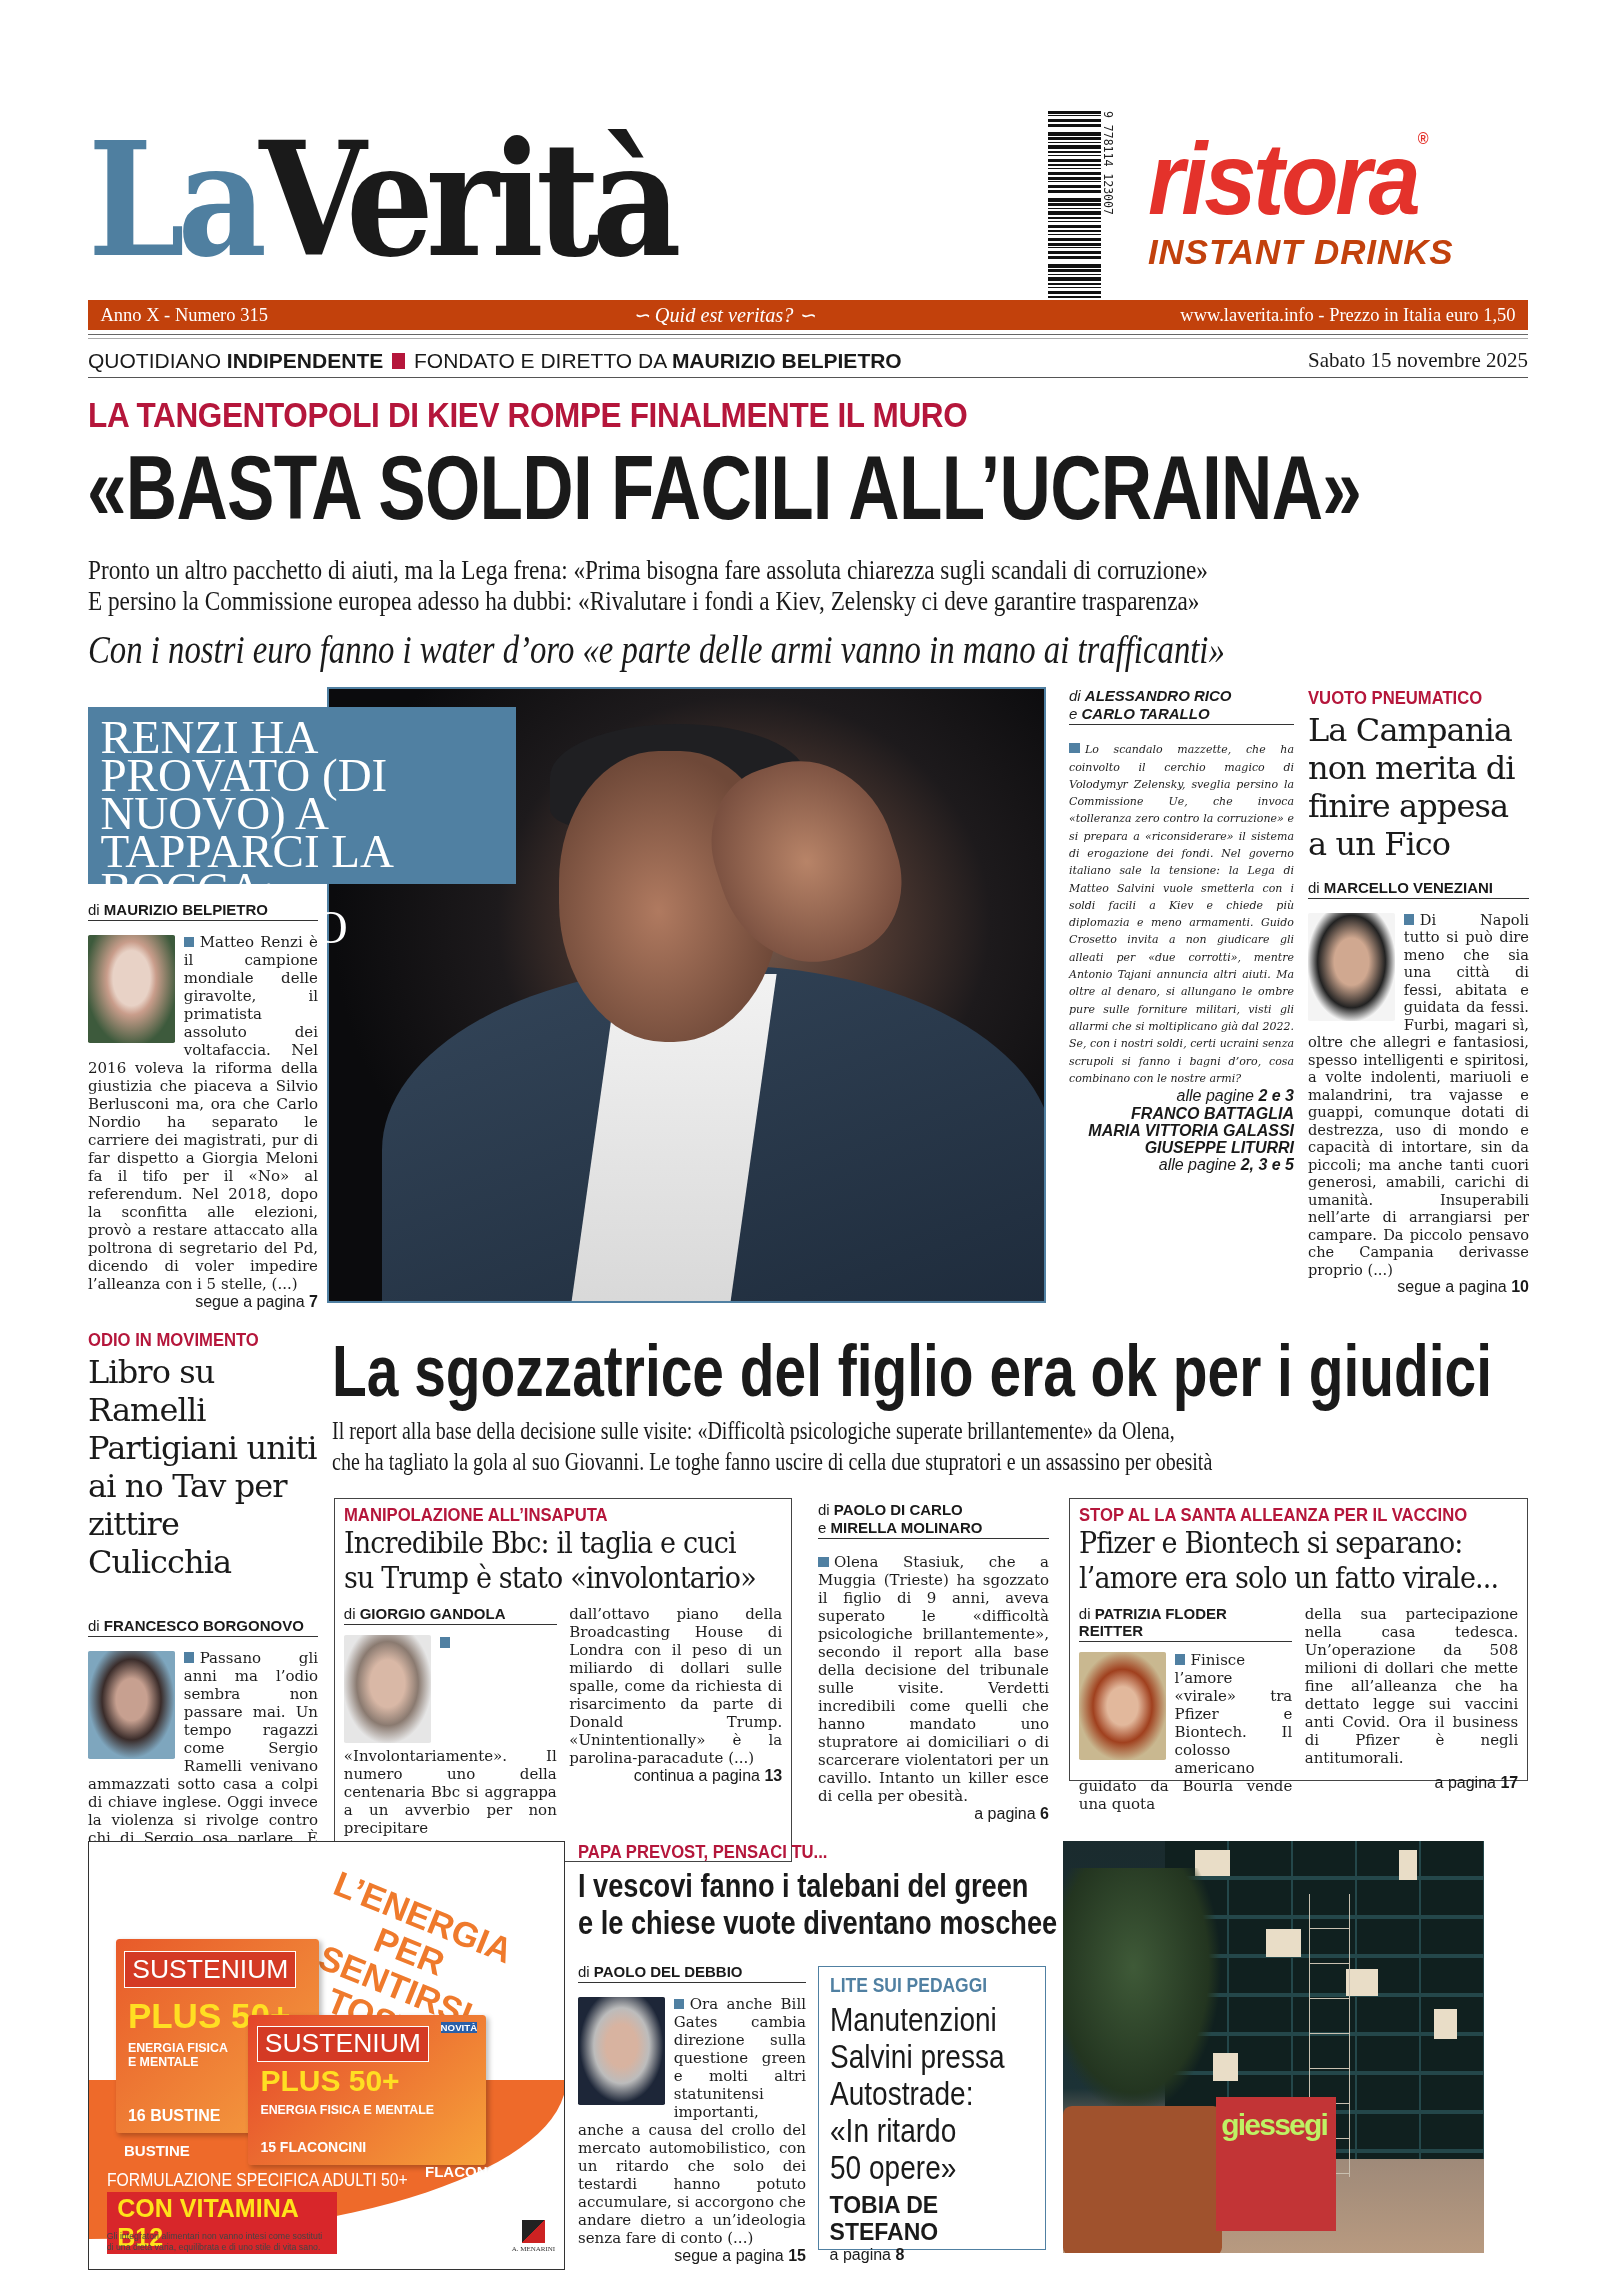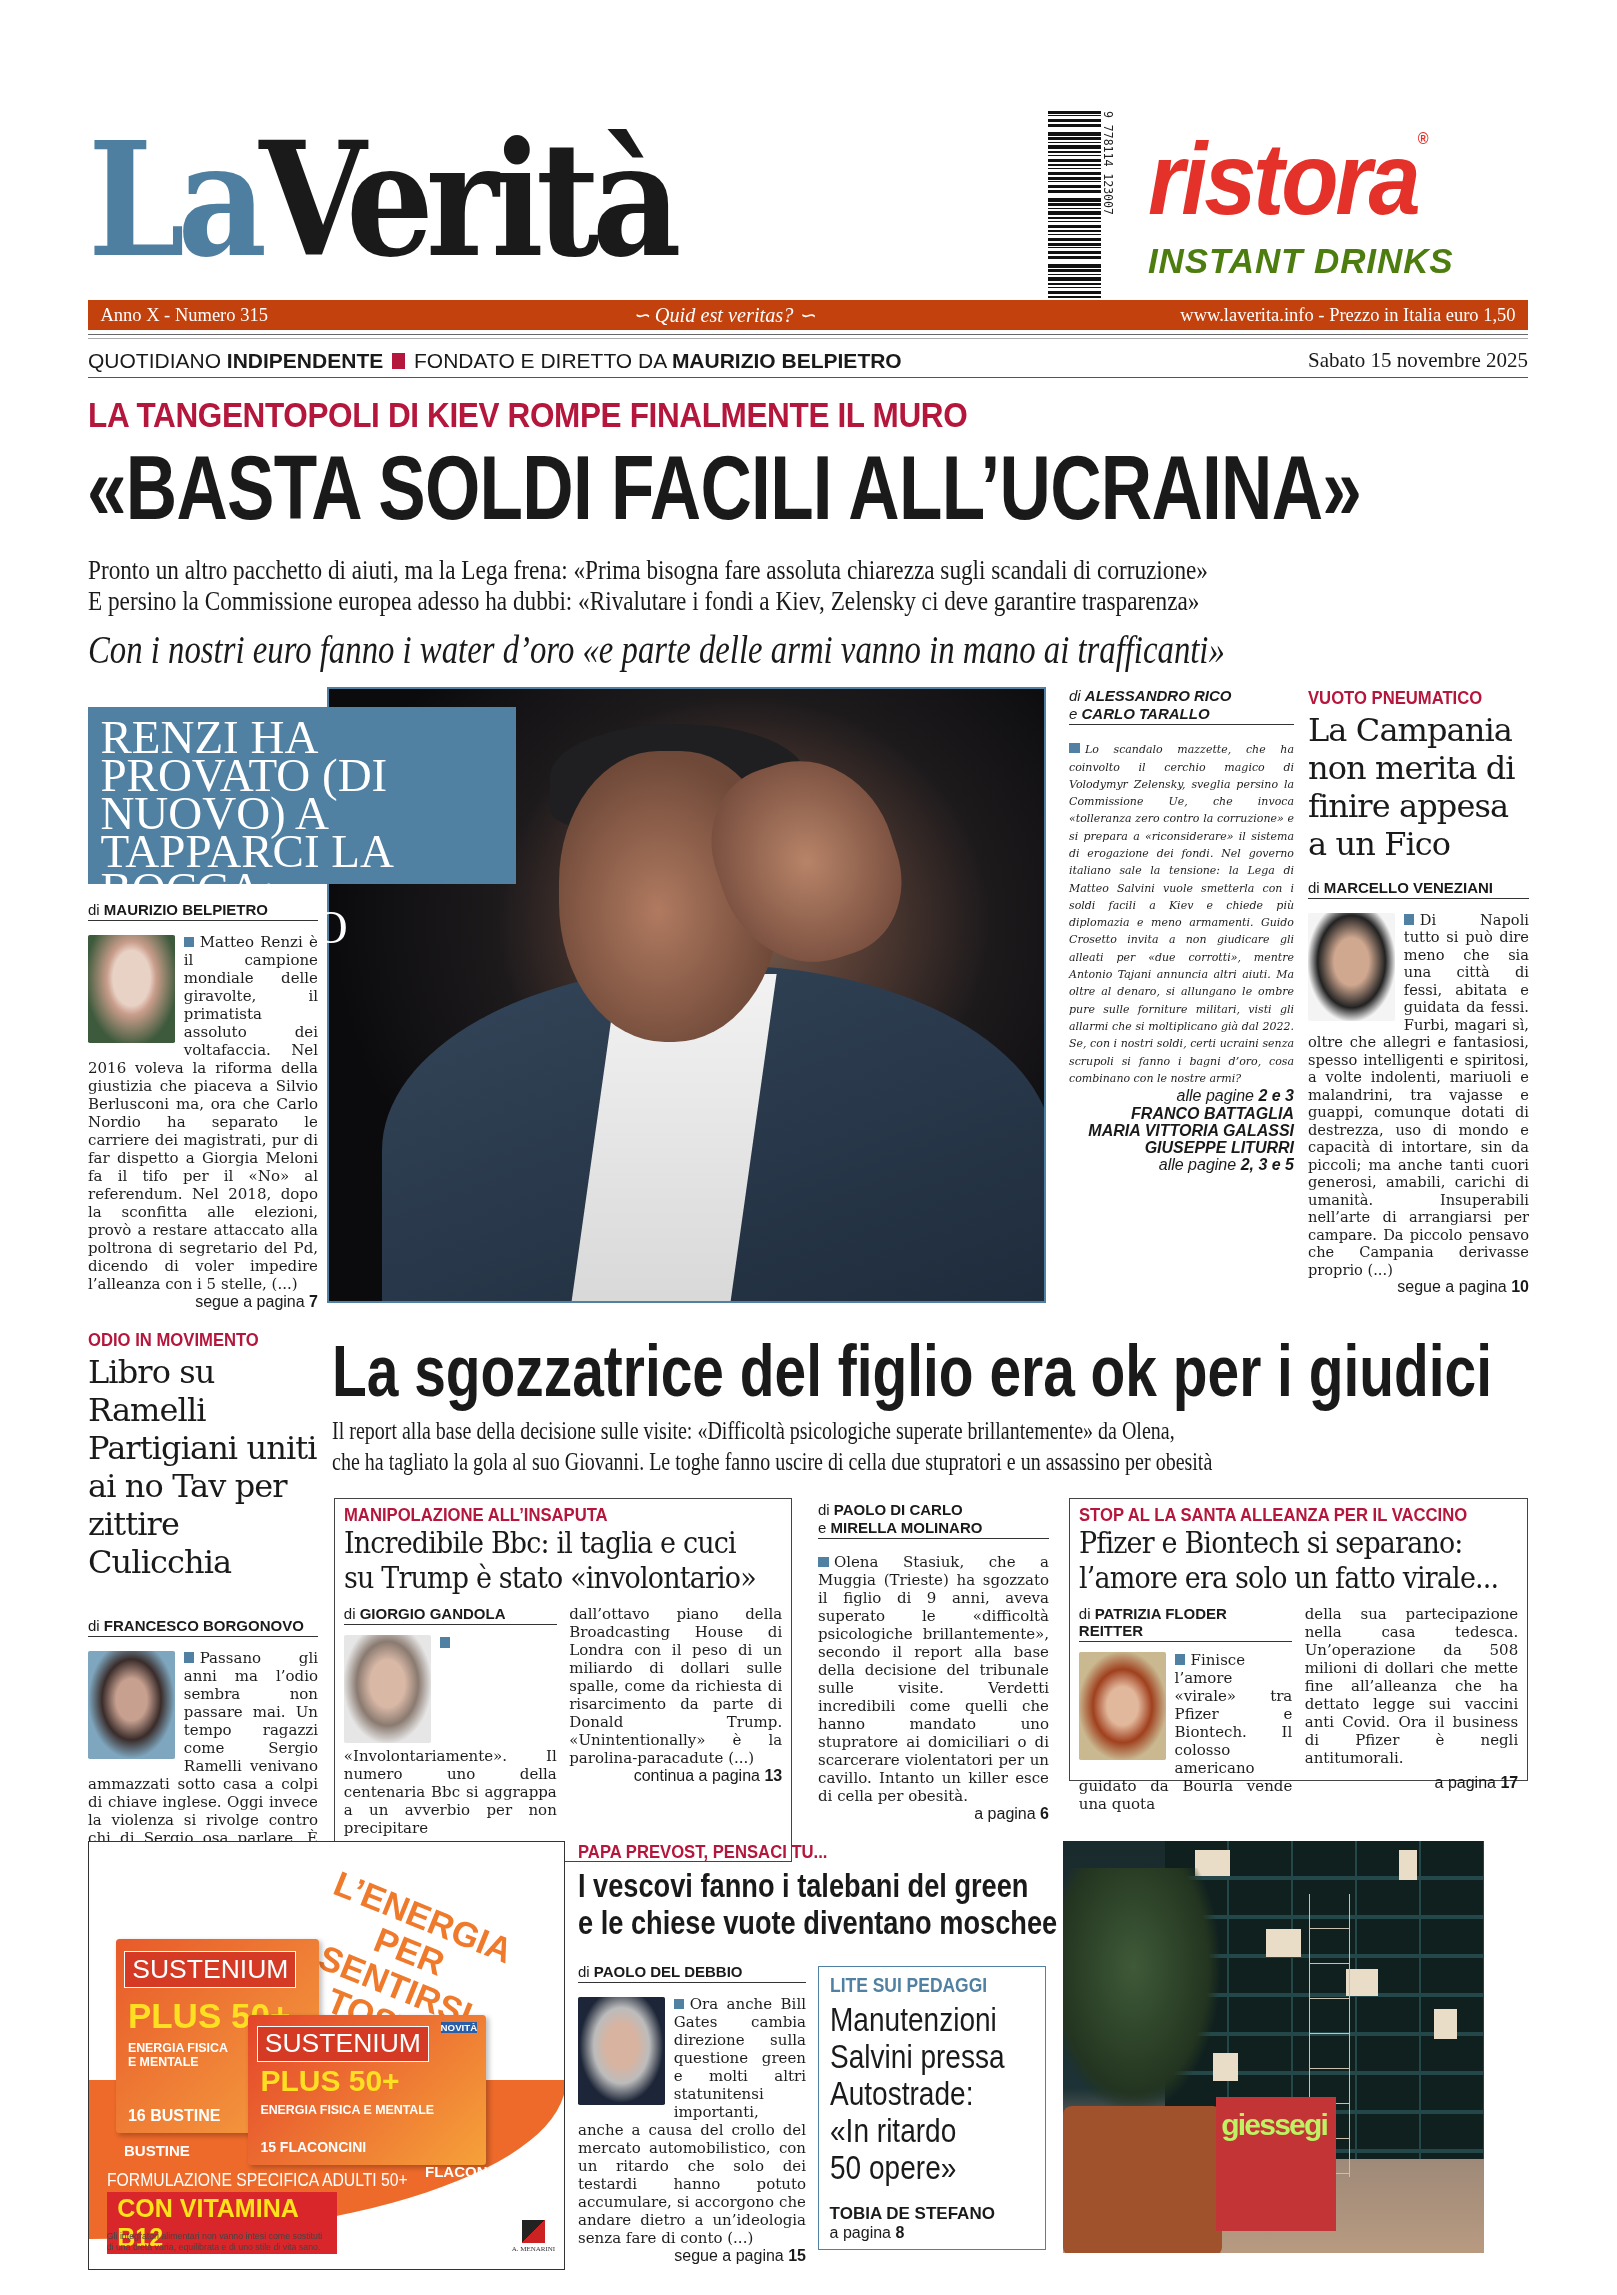--- a/index.html
+++ b/index.html
@@ -12,21 +12,21 @@
   .logo .la { color: #4f7fa0; }
   .logo .verita { color: #1a1a1a; }
 
   .barcode { left: 1048px; top: 111px; width: 67px; height: 196px; display: flex; flex-direction: column; gap: 0; }
   .barcode .bars { flex: 1; background: repeating-linear-gradient(180deg, #111 0 2.6px, #fff 2.6px 4.4px, #111 4.4px 5.3px, #fff 5.3px 8px, #111 8px 11.5px, #fff 11.5px 13.2px); width: 53px; }
   .barcode .digits { position: absolute; right: 0; top: 0; writing-mode: vertical-rl; font-family: "DejaVu Sans Mono", monospace; font-size: 11.5px; color: #222; }
 
   .ad-ristora { left: 1148px; top: 131px; width: 397px; text-align: left; }
   .ad-ristora .brand { font-family: "Liberation Sans", sans-serif; font-weight: bold; font-style: italic; font-size: 102px; color: #e4322b; line-height: 0.95; letter-spacing: -3.5px; transform: scaleX(0.92); transform-origin: left; }
   .ad-ristora .reg { font-size: 16px; vertical-align: top; }
-  .ad-ristora .tag { font-family: "Liberation Sans", sans-serif; font-weight: bold; font-style: italic; font-size: 35px; color: #4d7c0f; letter-spacing: 0.9px; margin-top: 13px; }
+  .ad-ristora .tag { font-family: "Liberation Sans", sans-serif; font-weight: bold; font-style: italic; font-size: 35px; color: #c2410c; letter-spacing: 0.9px; margin-top: 4px; }
 
   .blue-band { left: 88px; top: 300px; width: 1440px; height: 30px; background: #c2410c; color: #fff; font-family: "Liberation Serif", serif; font-size: 18.5px; display: flex; align-items: center; justify-content: space-between; padding: 0 12.4px; }
   .blue-band .motto { font-style: italic; font-size: 20.3px; }
   .band-lines { left: 88px; top: 334px; width: 1440px; height: 5.3px; border-top: 1.8px solid #666; border-bottom: 0.9px solid #aaa; }
   .subline { left: 88px; top: 344px; width: 1440px; height: 34px; display: flex; justify-content: space-between; align-items: center; border-bottom: 0.9px solid #555; font-family: "Liberation Sans", sans-serif; font-size: 21px; }
   .subline b { font-weight: bold; }
   .subline .sq { display: inline-block; width: 13.2px; height: 16px; background: #b5163b; margin: 0 8.8px -1.8px 8.8px; }
   .subline .date { font-family: "Liberation Serif", serif; font-size: 21px; }
 
   
@@ -91,21 +91,21 @@
   .ad-sust .disc { position: absolute; left: 17.7px; top: 389px; font-family: "Liberation Sans", sans-serif; font-size: 8.8px; color: #444; line-height: 10.6px; }
   .ad-sust .men { position: absolute; right: 8.8px; top: 378px; text-align: center; font-family: "Liberation Serif", serif; font-size: 7px; color: #333; }
   .ad-sust .men .m { width: 23px; height: 23px; margin: 0 auto 1.8px; background: linear-gradient(135deg, #222 50%, #c22 50%); }
 
   .col-vesc { left: 578px; top: 1841px; width: 477px; }
   .vesc-head { font-family: "Liberation Sans", sans-serif; font-weight: bold; font-size: 34px; line-height: 37px; transform: scaleX(0.8); transform-origin: left; white-space: nowrap; }
   .col-debbio { left: 578px; top: 1963px; width: 228px; }
   .ped-box { left: 818px; top: 1966px; width: 228px; height: 284px; border: 1.8px solid #5080a2; padding: 7px 10.6px; }
   .ped-kick { font-family: "Liberation Sans", sans-serif; font-weight: bold; color: #5080a2; font-size: 19.4px; transform: scaleX(0.9); transform-origin: left; white-space: nowrap; }
   .ped-head { font-family: "Liberation Sans", sans-serif; font-size: 33px; line-height: 37px; transform: scaleX(0.85); transform-origin: left; white-space: nowrap; margin-top: 3.5px; }
-  .ped-author { font-family: "Liberation Sans", sans-serif; font-weight: bold; font-size: 17px; margin-top: 18px; }
+  .ped-author { font-family: "Liberation Sans", sans-serif; font-weight: bold; font-size: 23px; margin-top: 6px; }
   .ped-ref { font-family: "Liberation Sans", sans-serif; font-size: 16px; }
 
   .ad-gies { left: 1063px; top: 1841px; width: 421px; height: 412px; background: linear-gradient(180deg, #1a2b2e 0%, #1c3236 60%, #9c8878 75%, #b89a80 100%); overflow: hidden; }
   .ad-gies .shelves { position: absolute; left: 102px; top: 0; width: 320px; height: 318px; background:
       repeating-linear-gradient(90deg, transparent 0 62px, #24474a 62px 64px),
       repeating-linear-gradient(180deg, transparent 0 35px, #24474a 35px 39px),
       #10201f; }
   .ad-gies .books { position: absolute; background: #e9ddc7; }
   .ad-gies .plant { position: absolute; left: -17.7px; top: 26.5px; width: 177px; height: 247px; background: radial-gradient(ellipse at 50% 40%, #3f5a38, #233520 60%, transparent 70%); }
   .ad-gies .sofa { position: absolute; left: 0; top: 265px; width: 159px; height: 150px; background: #a0522d; border-radius: 8.8px; }

